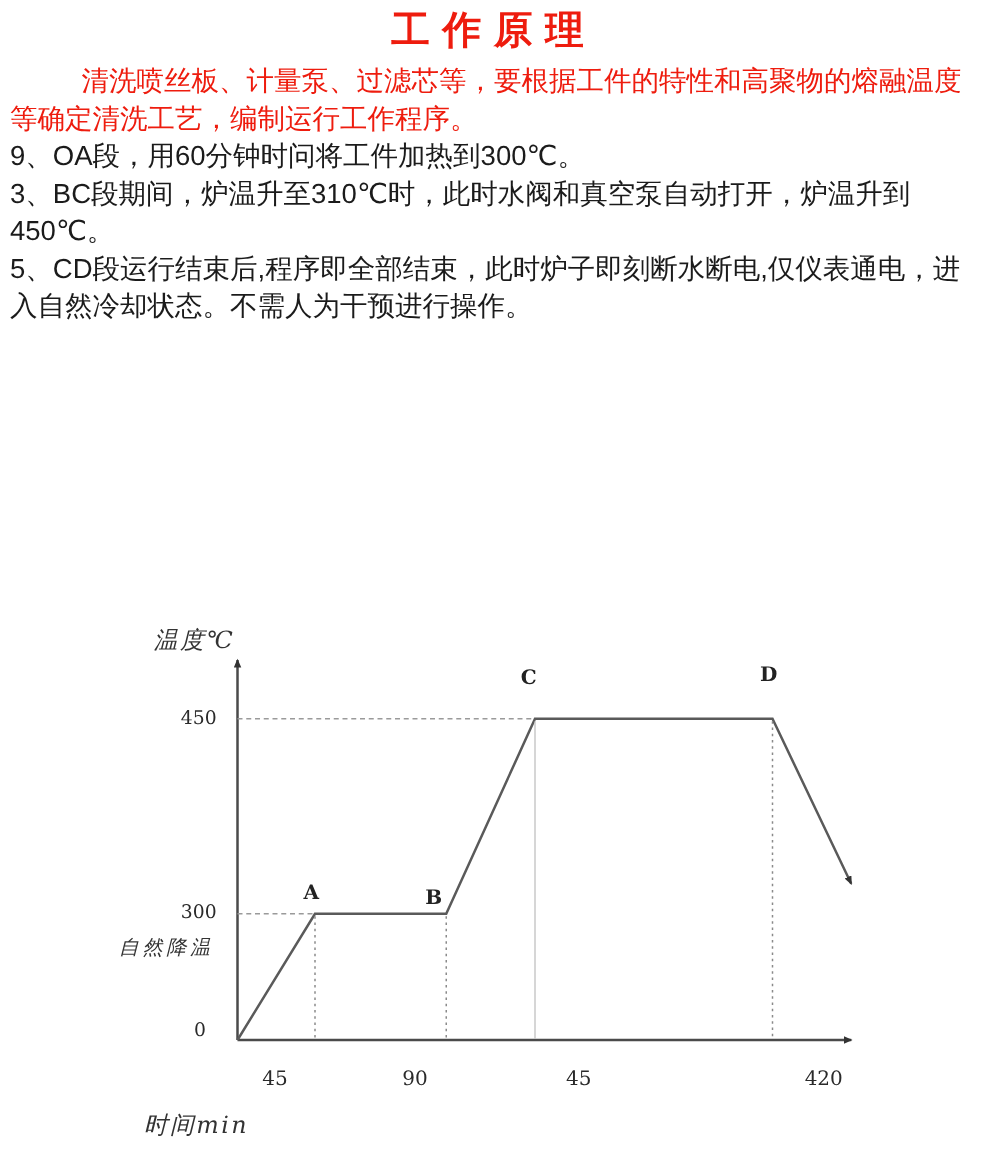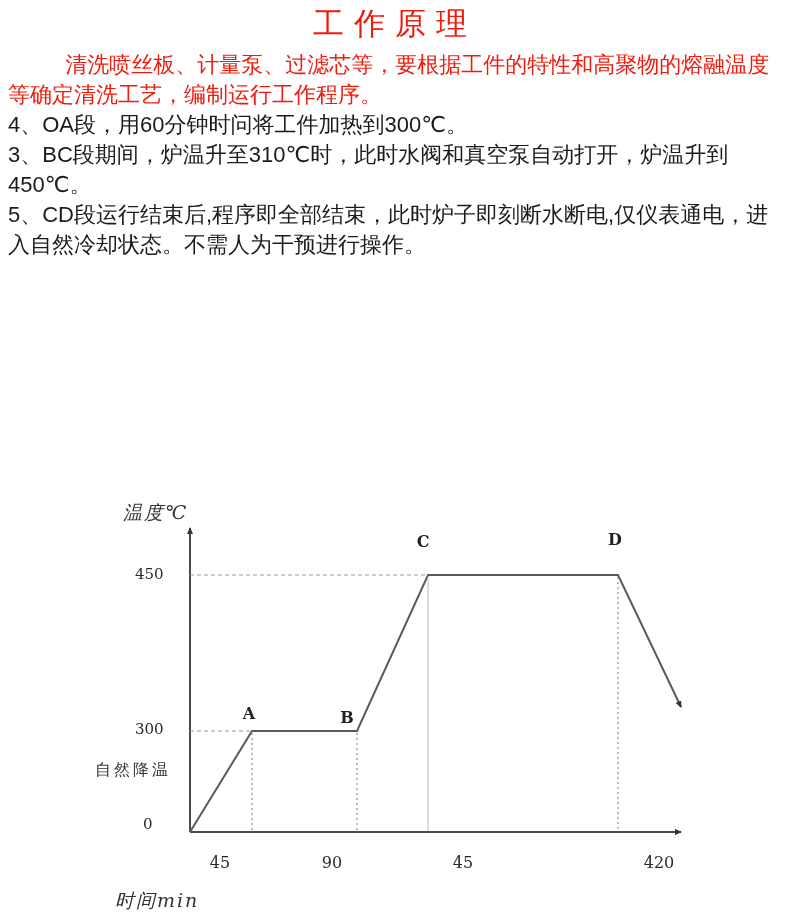--- a/index.html
+++ b/index.html
@@ -5,54 +5,54 @@
   html,body{margin:0;padding:0;}
   body{
     width:790px;height:920px;overflow:hidden;background:#ffffff;
     font-family:"Liberation Sans","DejaVu Sans",sans-serif;
     color:#1b1b1b;position:relative;
   }
   .page{width:790px;height:920px;position:relative;}
   .text-block{padding:0 8px;}
   .doc-title{
     margin:6px 0 8px 0;text-align:center;
-    font-size:31px;font-weight:normal;letter-spacing:10px;
+    font-size:31px;font-weight:bold;letter-spacing:10px;
     color:#ee1c0e;line-height:36px;
   }
   .intro{
     margin:0;color:#ee1c0e;font-weight:normal;
     font-size:22px;line-height:30px;text-indent:2.6em;
   }
   .items p{
     margin:0;font-size:22px;line-height:30px;color:#1b1b1b;
     font-weight:normal;
   }
   
   .chart{
     position:absolute;left:85px;top:498px;width:650px;height:420px;
     font-family:"DejaVu Serif","Liberation Serif",serif;color:#2a2a2a;
   }
   .chart svg{position:absolute;left:0;top:0;}
   .clabel{position:absolute;white-space:nowrap;font-size:15px;line-height:16px;}
   .axis-title{font-size:19px;font-style:italic;letter-spacing:2px;color:#333;}
-  .ytick{width:48px;text-align:left;}
+  .ytick{width:48px;text-align:center;}
   .xtick{width:60px;text-align:center;font-size:16px;}
   .ptlabel{width:20px;text-align:center;font-size:16px;font-weight:bold;color:#222;}
-  .annot{font-size:16px;letter-spacing:3px;color:#333;margin-top:12px;}
+  .annot{font-size:16px;font-style:italic;letter-spacing:3px;color:#333;}
 </style>
 </head>
 <body>
 
 <div class="page">
 
   <div class="text-block">
     <h1 class="doc-title">工作原理</h1>
     <p class="intro">清洗喷丝板、计量泵、过滤芯等，要根据工件的特性和高聚物的熔融温度等确定清洗工艺，编制运行工作程序。</p>
     <div class="items">
-      <p>4、OA段，用60分钟时问将工件加热到300℃。</p>
+      <p>9、OA段，用60分钟时问将工件加热到300℃。</p>
       <p>3、BC段期间，炉温升至310℃时，此时水阀和真空泵自动打开，炉温升到450℃。</p>
       <p>5、CD段运行结束后,程序即全部结束，此时炉子即刻断水断电,仅仪表通电，进入自然冷却状态。不需人为干预进行操作。</p>
     </div>
   </div>
 
   <div class="chart">
     <svg id="chart-svg" width="650" height="420">
       <defs>
         <marker id="arr" markerWidth="9" markerHeight="8" refX="6" refY="3" orient="auto" markerUnits="userSpaceOnUse">
           <path d="M0,0 L7,3 L0,6 Z" fill="#333"></path>

